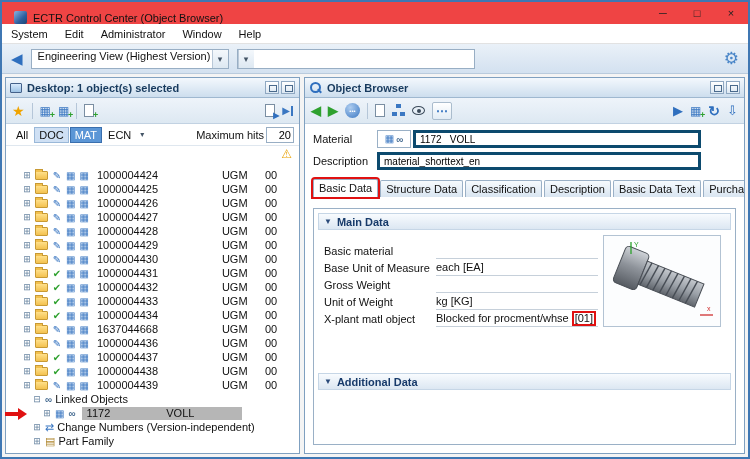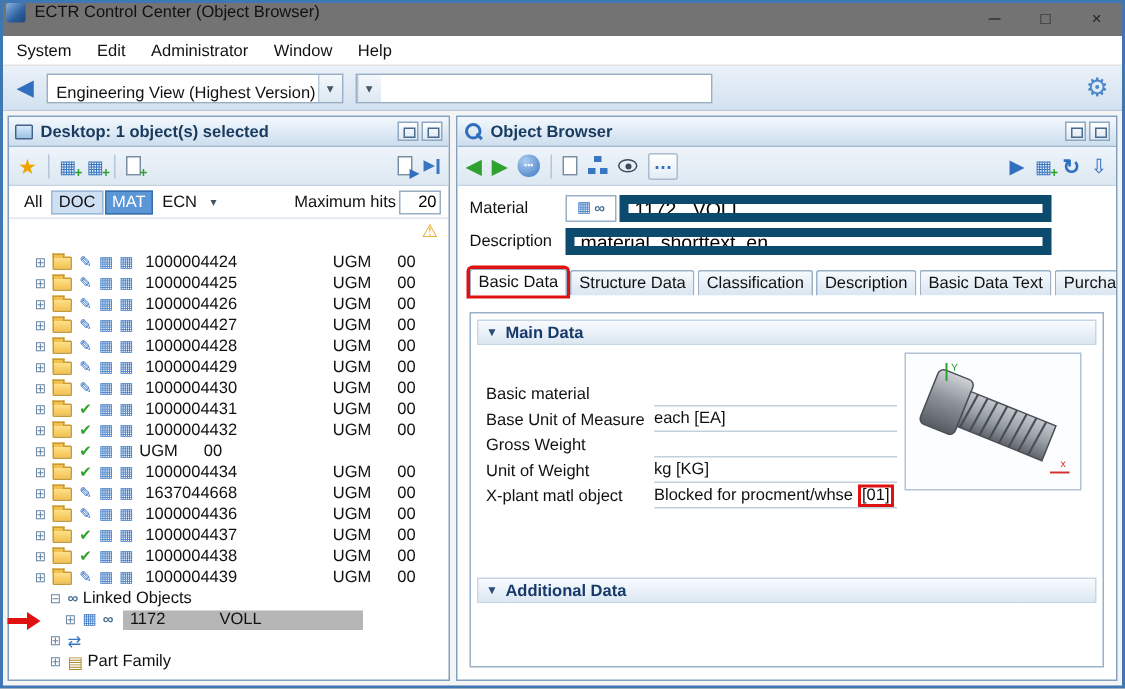--- a/index.html
+++ b/index.html
@@ -1,33 +1,33 @@
 <!DOCTYPE html>
 <html><head>
 <meta charset="utf-8">
 <style>
   *{box-sizing:border-box;margin:0;padding:0}
   html,body{background:#9a9a9a}
   body{font-family:"Liberation Sans",sans-serif}
   .window{width:750px;height:459px;border:2px solid #3f77b3;background:#f4f4f4;position:relative;font-size:11px;color:#111;overflow:hidden}
 
   
-  .titlebar{height:22px;background:#737373;display:flex;align-items:flex-start;gap:6px;padding-left:2px}
+  .titlebar{height:22px;background:#ef4444;display:flex;align-items:flex-end;gap:6px;padding-left:12px}
   .app-icon{width:13px;height:13px;border-radius:2px;background:linear-gradient(135deg,#8ab4e2 0%,#2e5f9e 60%,#1d4574 100%)}
   .title{font-size:11px}
   .win-controls{margin-left:auto;display:flex;height:100%}
   .win-btn{width:34px;display:flex;align-items:center;justify-content:center;font-size:11px;color:#222;cursor:default}
 
   
   .menubar{height:20px;background:#fff;display:flex;align-items:center;gap:17px;padding:0 9px;border-bottom:1px solid #e2e2e2}
 
   
   .main-toolbar{height:30px;background:linear-gradient(#eaf1f8,#d3e1f0);border-bottom:1px solid #b9cbdd;display:flex;align-items:center;gap:8px;padding:0 9px}
   .tb-back{color:#2f6fbe;font-size:15px;line-height:1}
-  .select{height:20px;background:#fff;border:1px solid #98aec4;display:flex;align-items:flex-end}
+  .select{height:20px;background:#fff;border:1px solid #98aec4;display:flex;align-items:flex-start}
   .sel-label{padding:0 6px;flex:1;white-space:nowrap;overflow:hidden}
   .sel-caret{width:16px;height:100%;border-left:1px solid #b9c8d8;display:flex;align-items:center;justify-content:center;color:#456;font-size:9px;background:linear-gradient(#f4f8fc,#dde8f2)}
   .sel-view{width:198px}
   .sel-change{width:238px}
   .gear{margin-left:auto;font-size:17px;color:#4a86c8;line-height:1}
 
   
   .content{display:flex;gap:4px;padding:3px;height:383px}
   .panel{border:1px solid #7fa0c0;background:#fff;display:flex;flex-direction:column;overflow:hidden}
   .panel.left{width:295px}
@@ -74,21 +74,21 @@
   .t-status[data-status="pencil"]::before{content:"✎";color:#2f6fbe}
   .t-status[data-status="check"]::before{content:"✔";color:#2fa12f}
   .t-grids{color:#3a77c2;font-size:10px;letter-spacing:1px}
   .t-id{width:126px;padding-left:4px}
   .t-grp{width:40px}
   .t-ver{width:26px}
   .chain{color:#4a6f94;font-weight:bold;font-size:10px}
   .cicon{color:#3a77c2;font-size:11px}
   .ficon{color:#b08830;font-size:11px}
   .hl{background:#b6b6b6;display:flex;width:160px;padding:0 5px;margin-left:3px;height:13px;align-items:center}
-  .hl .v2{margin-left:36px}
+  .hl .v2{margin-left:56px}
 
   
   .red-arrow{position:absolute;left:3px;top:407px;width:26px;height:11px;pointer-events:none}
   .red-arrow::before{content:"";position:absolute;left:0;top:3px;width:13px;height:4px;background:#e01111}
   .red-arrow::after{content:"";position:absolute;left:13px;top:-1px;border-left:9px solid #e01111;border-top:6px solid transparent;border-bottom:6px solid transparent}
 
   
   .nav-arrow{font-size:13px;color:#2fa12f;font-weight:bold}
   .sphere{width:15px;height:15px;border-radius:50%;background:radial-gradient(circle at 35% 30%,#aecdf0,#3a77c2);color:#fff;font-size:6px;display:flex;align-items:center;justify-content:center;letter-spacing:0}
   .eye{width:13px;height:9px;border:1.5px solid #3b4a5a;border-radius:50%;position:relative}
@@ -100,36 +100,36 @@
   .blue-arrow{color:#2f6fbe;font-size:13px}
   .refresh{color:#2f6fbe;font-size:14px;font-weight:bold}
   .import-ic{color:#2f6fbe;font-size:13px}
 
   
   .form{padding:6px 8px 0;flex:none}
   .form-row{display:flex;align-items:center;margin-bottom:4px}
   .form-label{width:64px;font-weight:normal}
   .mat-well{width:34px;height:18px;border:1px solid #9ab0c6;background:#fff;display:flex;align-items:center;justify-content:center;gap:2px;margin-right:2px}
   .mat-well .grid-ic{font-size:10px}
-  .tinput{height:18px;border:6px solid #0c4a6e;background:#fff;padding:0 4px;font-size:13px;font-family:"Liberation Sans",sans-serif}
+  .tinput{height:18px;border:3px solid #0c4a6e;background:#fff;padding:0 4px;font-size:10px;font-family:"Liberation Sans",sans-serif}
   .tinput.mat{width:288px}
   .tinput.desc{width:324px}
 
   
   .tabs{display:flex;align-items:flex-end;padding:4px 8px 12px;position:relative;flex:none}
   .tab{border:1px solid #9ab0c6;border-bottom:none;padding:2px 5px;margin-right:2px;background:linear-gradient(#f6fafd,#d9e5f1);border-radius:2px 2px 0 0;white-space:nowrap;position:relative;top:1px}
   .tab[data-flags~="active"]{background:#fff;z-index:3;padding-bottom:3px}
   .tab[data-flags~="annotated"]{box-shadow:0 0 0 2px #e01111}
   .tab-scroll{margin-left:auto;display:flex;gap:1px;position:relative;top:1px}
   .tab-scroll .sbtn{width:13px;height:15px;border:1px solid #9ab0c6;background:linear-gradient(#fff,#dde8f2);display:flex;align-items:center;justify-content:center;font-size:7px;color:#456}
 
   .tab-body{border:1px solid #9ab0c6;margin:0 8px 8px;flex:1;background:#fff;position:relative;z-index:1}
   .section-bar{height:17px;margin:4px 4px 0;background:linear-gradient(#f8fbfe,#dce7f2);border:1px solid #c6d6e6;display:flex;align-items:center;gap:5px;padding:0 5px;color:#173a6a;font-weight:bold}
   .section-tri{color:#2a4a7a;font-size:8px;font-weight:normal}
-  .fields{margin:24px 0 0 10px}
+  .fields{margin:12px 0 0 10px}
   .frow{display:flex;align-items:center;height:17px}
   .flabel{width:112px}
   .fval{width:162px;border-bottom:1px solid #c6d0da;display:flex;align-items:center;white-space:nowrap;height:100%}
   .badge{border:2px solid #e01111;padding:0 1px;margin-left:3px;line-height:11px}
   .addl{margin-top:46px}
   .preview{position:absolute;right:14px;top:26px;width:118px;height:92px;border:1px solid #b3c3d3;background:#fcfdfe}
 </style>
 </head>
 <body>
 
@@ -308,20 +308,21 @@
               <span class="t-id">1000004432</span>
               <span class="t-grp">UGM</span>
               <span class="t-ver">00</span>
             </div>
             <div class="trow">
               <span class="t-exp">⊞</span>
               <span class="folder"></span>
               <span class="t-status" data-status="check"></span>
               <span class="t-grids">▦</span>
               <span class="t-grids">▦</span>
+              <span class="t-id">1000004433</span>
               <span class="t-grp">UGM</span>
               <span class="t-ver">00</span>
             </div>
             <div class="trow">
               <span class="t-exp">⊞</span>
               <span class="folder"></span>
               <span class="t-status" data-status="check"></span>
               <span class="t-grids">▦</span>
               <span class="t-grids">▦</span>
               <span class="t-id">1000004434</span>
@@ -392,20 +393,21 @@
           <span class="chain">∞</span>
           <span class="hl">
             <span>1172</span>
             <span class="v2">VOLL</span>
           </span>
         </div>
 
         <div class="trow" style="padding-left:26px">
           <span class="t-exp">⊞</span>
           <span class="cicon">⇄</span>
+          <span>Change Numbers (Version-independent)</span>
         </div>
 
         <div class="trow" style="padding-left:26px">
           <span class="t-exp">⊞</span>
           <span class="ficon">▤</span>
           <span>Part Family</span>
         </div>
       </div>
     </div>
 

